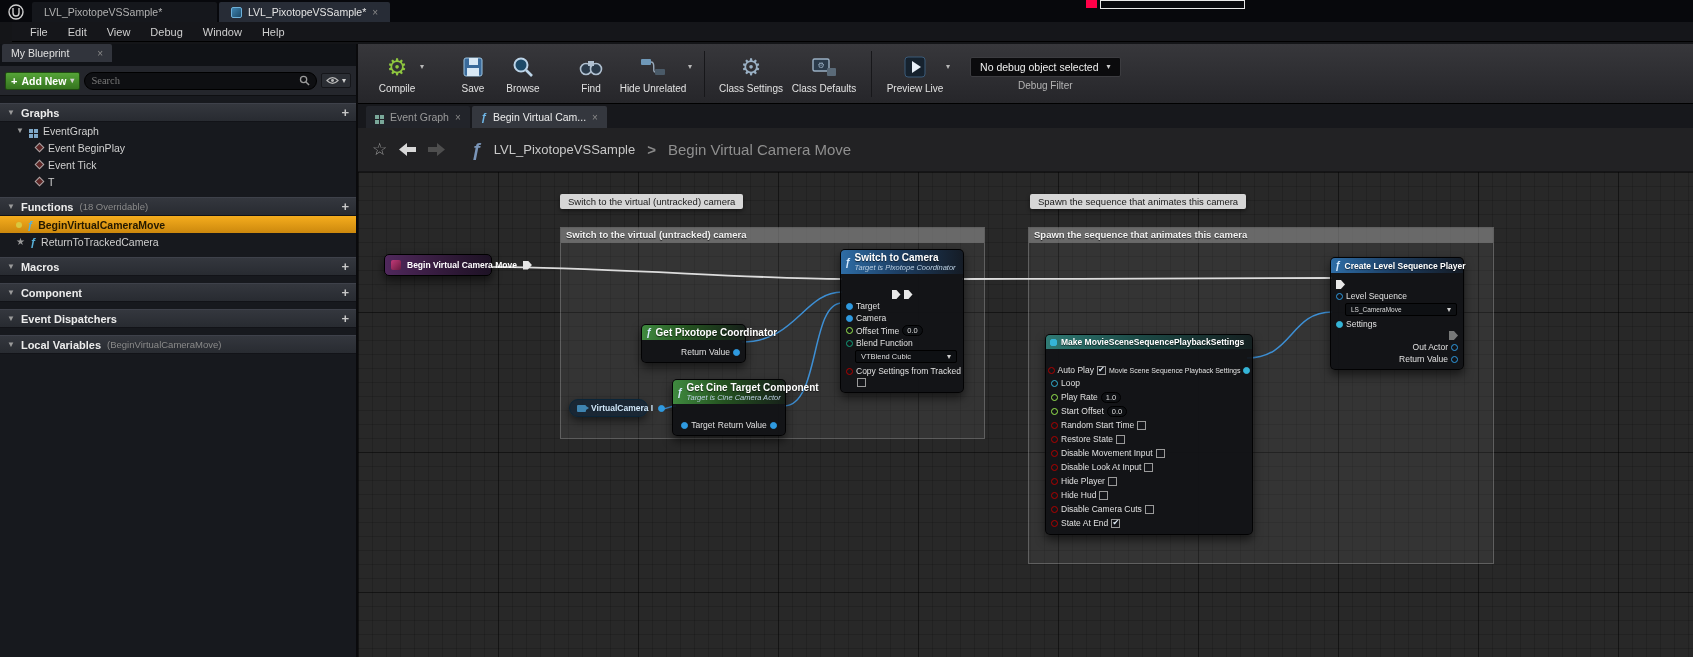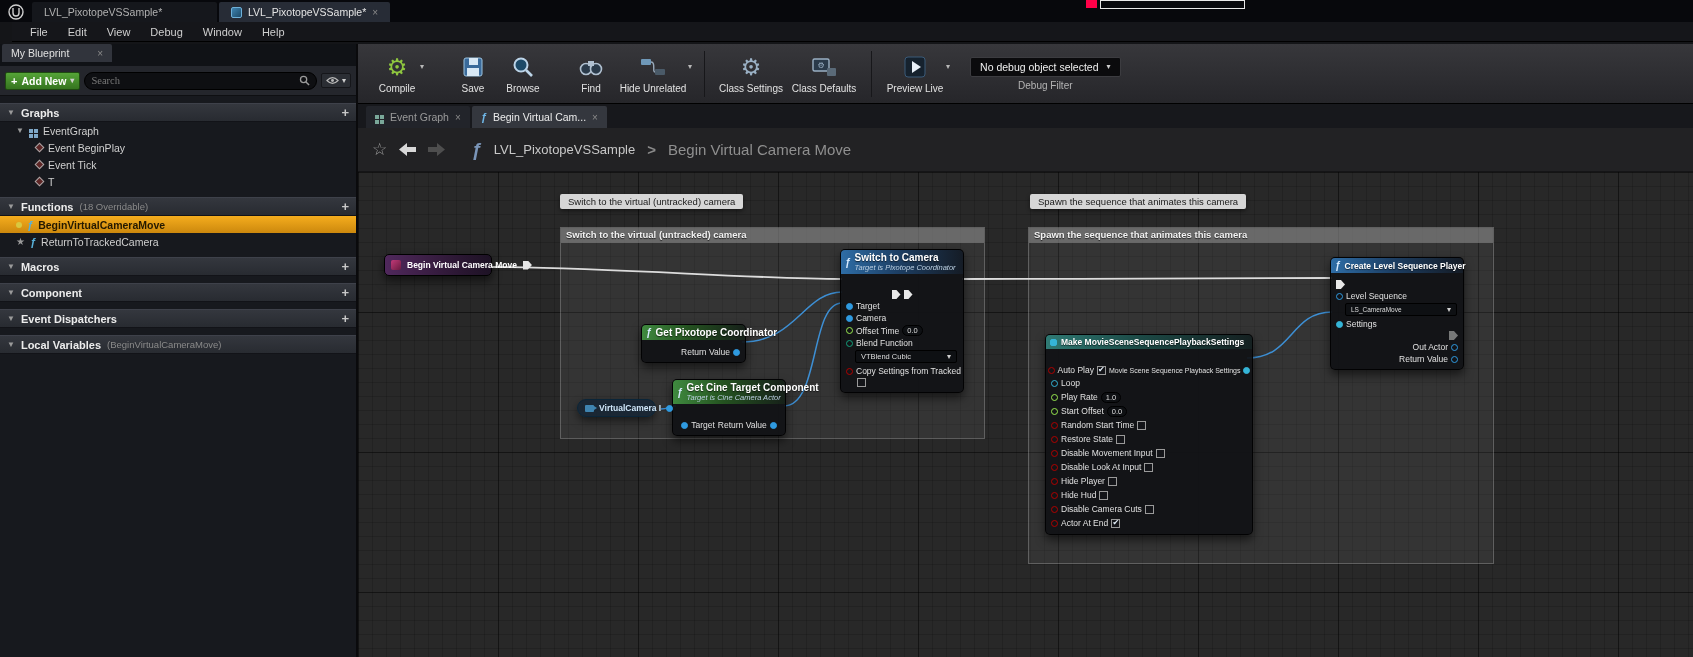--- a/index.html
+++ b/index.html
@@ -471,21 +471,21 @@
             <span class="plabel">Target</span>
           </span>
           <span class="pgroup">
             <span class="plabel">Return Value</span>
             <span class="pin obj filled"></span>
           </span>
         </div>
       </div>
     </div>
 
-    <div class="var-node" style="left:219px;top:227px;width:79px;">
+    <div class="var-node" style="left:211px;top:227px;width:79px;">
       <span class="var-icon"></span>
       <span class="var-title">VirtualCamera I</span>
       <span class="pin obj filled" style="margin-left:auto"></span>
     </div>
 
     <div class="node" style="left:687px;top:162px;width:208px;">
       <div class="node-header nh-teal">
         <span class="pin struct filled" style="border-radius:2px;"></span>
         <div class="node-title" style="font-size:8.5px;">Make MovieSceneSequencePlaybackSettings</div>
       </div>
@@ -545,21 +545,21 @@
           <span class="plabel">Hide Hud</span>
           <span class="chk"></span>
         </div>
         <div class="prow" style="min-height:14px;">
           <span class="pin bool"></span>
           <span class="plabel">Disable Camera Cuts</span>
           <span class="chk"></span>
         </div>
         <div class="prow" style="min-height:14px;">
           <span class="pin bool"></span>
-          <span class="plabel">Actor At End</span>
+          <span class="plabel">State At End</span>
           <span class="chk">✔</span>
         </div>
       </div>
     </div>
 
     <div class="node" style="left:972px;top:85px;width:134px;">
       <div class="node-header nh-blue">
         <span class="fn-glyph">ƒ</span>
         <div class="node-title" style="font-size:8.5px;">Create Level Sequence Player</div>
       </div>

